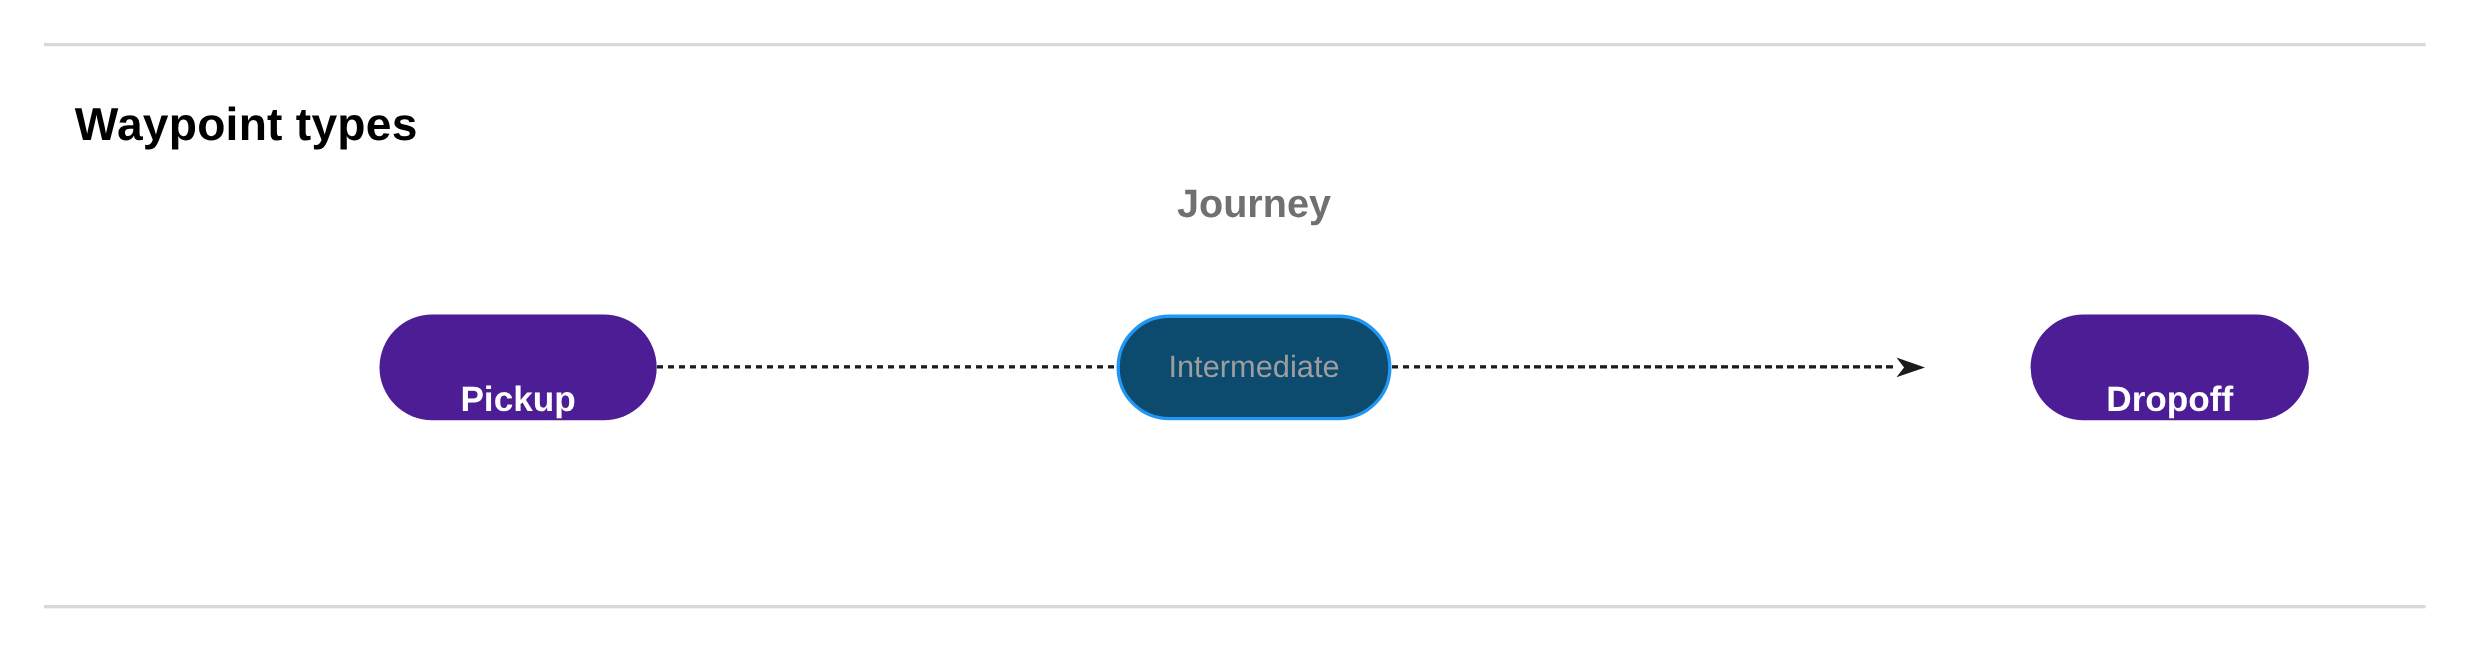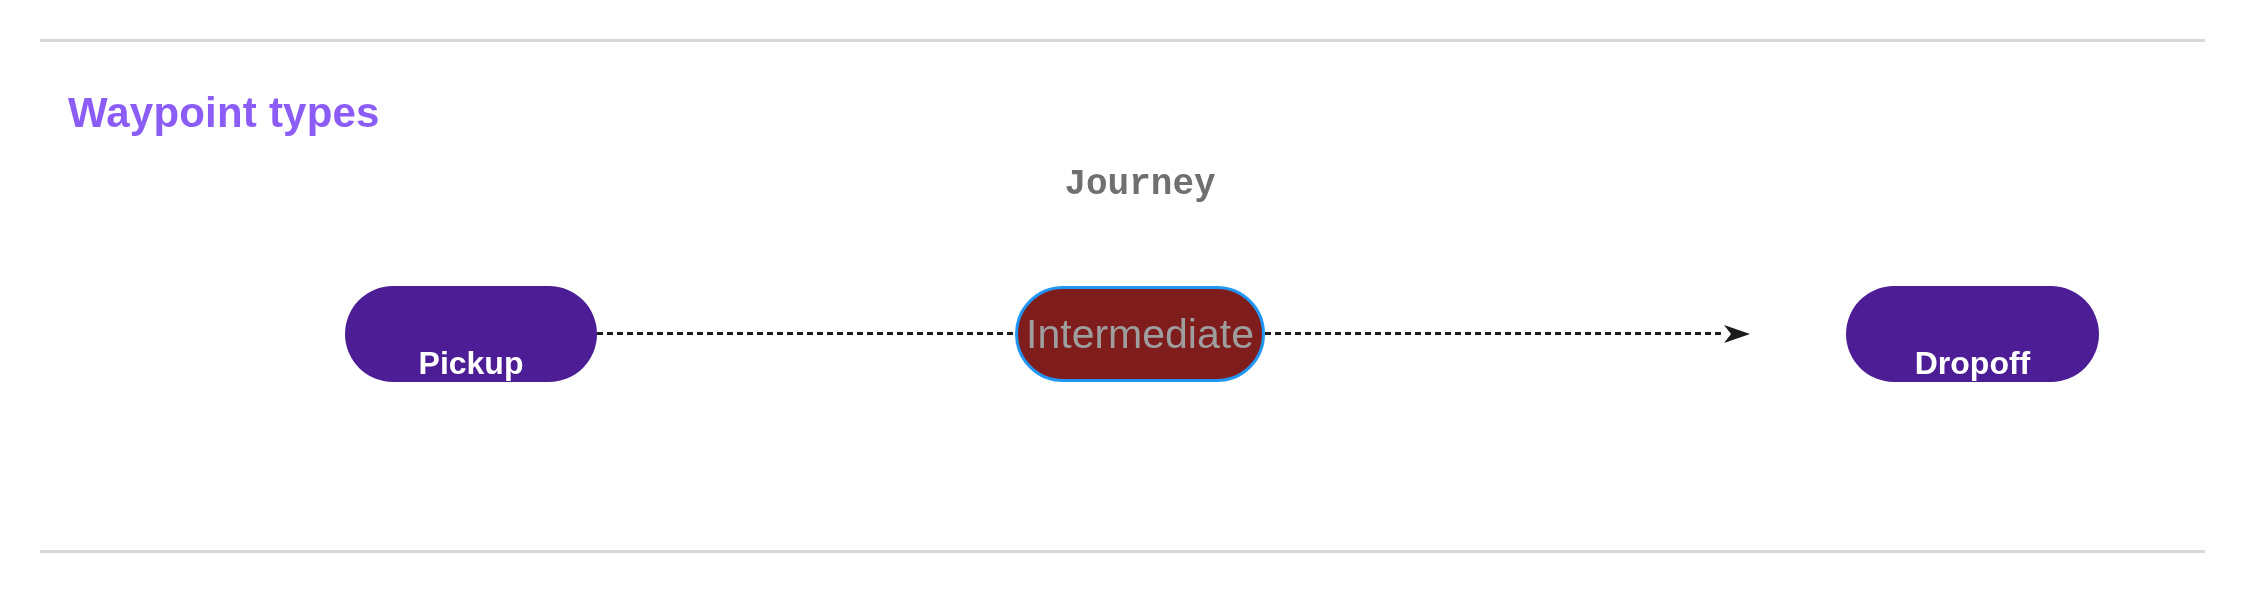--- a/index.html
+++ b/index.html
@@ -24,35 +24,34 @@
   .divider-top { top: 39px; }
   .divider-bottom { top: 550px; }
 
   .page-title {
     position: absolute;
     left: 68px;
     top: 60px;
     font-size: 42px;
     line-height: 50px;
     font-weight: 700;
-    color: #8b5cf6;
+    color: #000000;
     letter-spacing: 0.2px;
   }
 
   .journey-label {
     position: absolute;
     left: 1015px;
     width: 250px;
     top: 163px;
     text-align: center;
     font-size: 36px;
     line-height: 44px;
     font-weight: 700;
     color: #6e7072;
-    font-family: Liberation Mono, monospace;
   }
 
   .pill {
     position: absolute;
     top: 286px;
     height: 96px;
     border-radius: 48px;
     box-sizing: border-box;
     display: flex;
     align-items: center;
@@ -64,25 +63,25 @@
     color: #ffffff;
     font-weight: 700;
     font-size: 32px;
     align-items: flex-end;
   }
   .pill-pickup  { left: 345px;  width: 252px; }
   .pill-dropoff { left: 1846px; width: 253px; }
   .pill-intermediate {
     left: 1015px;
     width: 250px;
-    background: #7f1d1d;
+    background: #0c4a6e;
     border: 3px solid #2196f3;
     color: #9e9e9e;
     font-weight: 400;
-    font-size: 41px;
+    font-size: 28px;
   }
 
   .connector {
     position: absolute;
     top: 332px;
     height: 3px;
     background: repeating-linear-gradient(
       90deg,
       #1b1b1b 0px, #1b1b1b 6px,
       transparent 6px, transparent 10px

